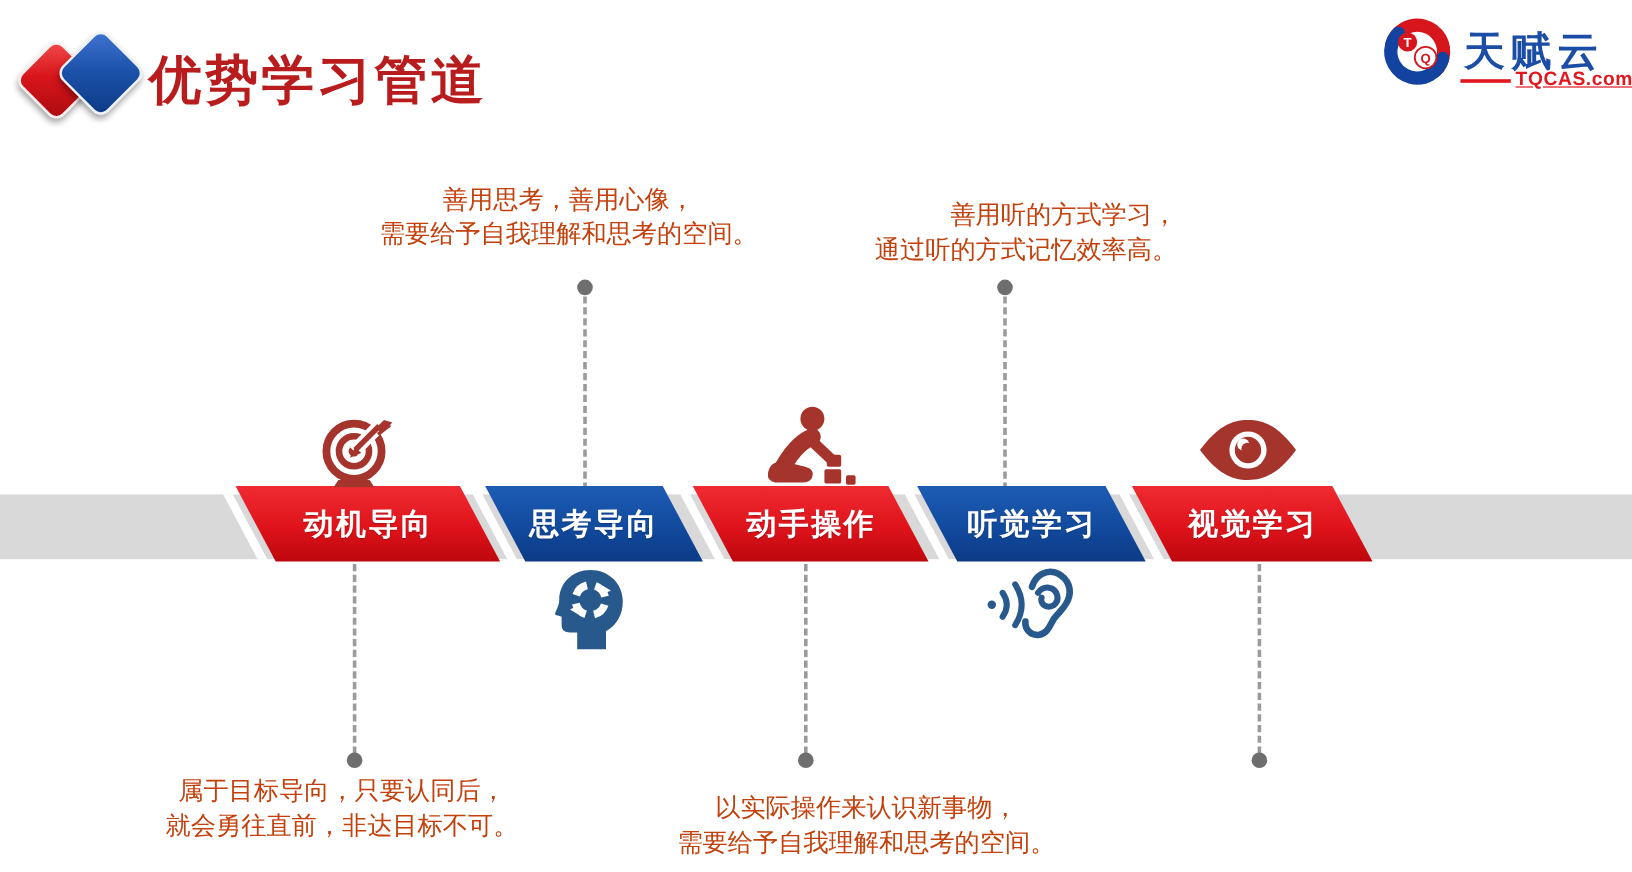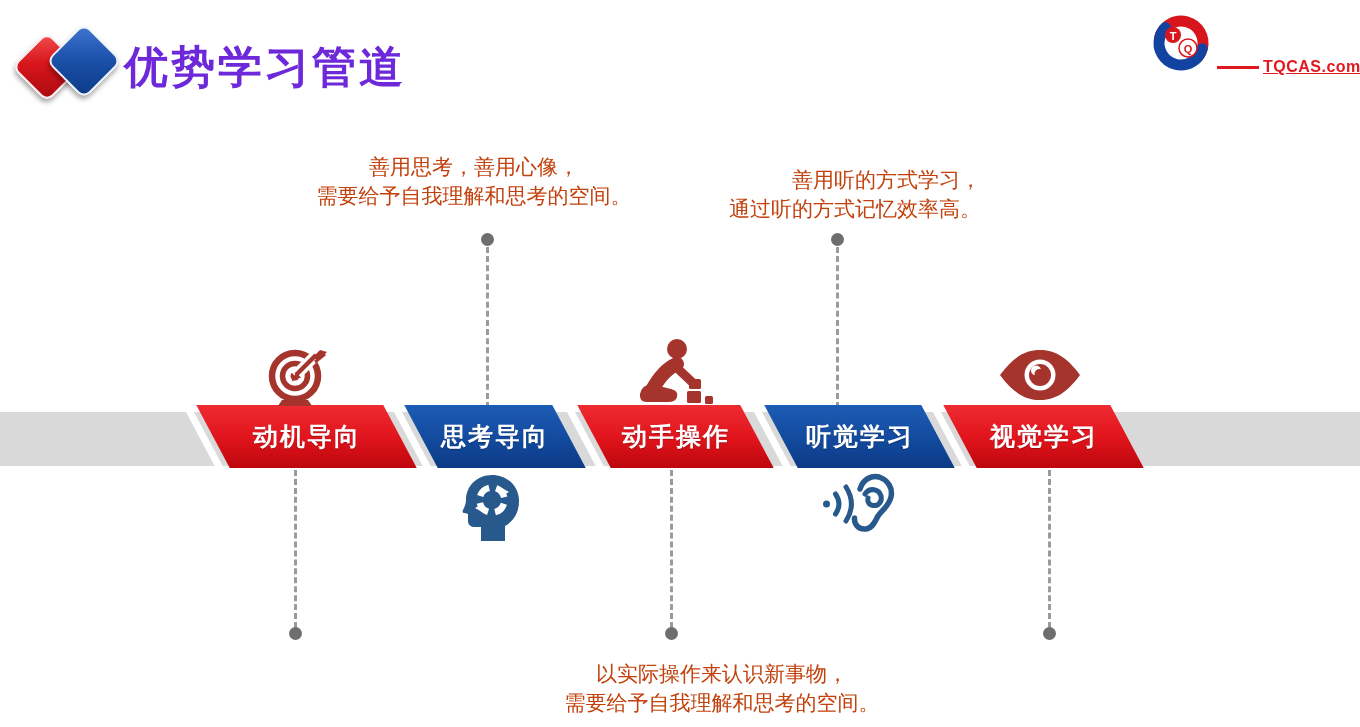--- a/index.html
+++ b/index.html
@@ -8,21 +8,21 @@
     font-family:"Liberation Sans","DejaVu Sans",sans-serif;
   }
   
   .diamond{position:absolute;border-radius:9px;transform:rotate(45deg);
     border:2px solid rgba(255,255,255,.92);box-shadow:2px 3px 5px rgba(0,0,0,.35);}
   .diamond.red{left:22px;top:42px;width:46px;height:46px;z-index:1;
     background:linear-gradient(135deg,#f14b4b 0%,#d8161c 45%,#a90a0f 100%);}
   .diamond.blue{left:57px;top:34px;width:50px;height:50px;z-index:2;
     background:linear-gradient(135deg,#3f74d2 0%,#1a50a8 50%,#0d3a85 100%);}
   .page-title{position:absolute;left:124px;top:38px;font-size:44px;font-weight:bold;
-    color:#6d28d9;letter-spacing:3px;}
+    color:#b91c1c;letter-spacing:3px;}
   
   .brand{position:absolute;left:1147px;top:8px;width:210px;height:78px;}
   .brand-emblem{position:absolute;left:0;top:2px;}
   .brand-name{position:absolute;left:73px;top:12px;font-size:34px;font-weight:bold;
     color:#1c4da6;letter-spacing:5px;white-space:nowrap;}
   .brand-domain{position:absolute;left:70px;top:50px;display:flex;align-items:center;gap:4px;}
   .brand-rule{display:inline-block;width:42px;height:3px;background:#e0181f;}
   .brand-domain-text{font-size:16px;font-weight:bold;color:#e0181f;letter-spacing:.5px;text-decoration:underline;}
   
   .band{position:absolute;left:0;top:412px;width:1360px;height:54px;background:#d9d9d9;}
@@ -58,35 +58,40 @@
 
   <div class="brand">
     <svg class="brand-emblem" width="68" height="66" viewBox="0 0 68 66">
       <circle cx="34" cy="33" r="22" fill="none" stroke="#d6161c" stroke-width="11" stroke-dasharray="80 60" stroke-linecap="round" transform="rotate(-165 34 33)"></circle>
       <circle cx="34" cy="33" r="22" fill="none" stroke="#1243a0" stroke-width="11" stroke-dasharray="80 60" stroke-linecap="round" transform="rotate(15 34 33)"></circle>
       <circle cx="26" cy="25" r="8" fill="#d6161c"></circle>
       <text x="26" y="29.5" fill="#ffffff" font-size="11" font-weight="bold" text-anchor="middle" font-family="Liberation Sans, sans-serif">T</text>
       <circle cx="41" cy="38" r="9" fill="#ffffff" stroke="#d6161c" stroke-width="1.5"></circle>
       <text x="41" y="42.5" fill="#d6161c" font-size="11" font-weight="bold" text-anchor="middle" font-family="Liberation Sans, sans-serif">Q</text>
     </svg>
+    <div class="brand-name">天赋云</div>
     <div class="brand-domain">
       <span class="brand-rule"></span>
       <span class="brand-domain-text">TQCAS.com</span>
     </div>
   </div>
 
   <div class="note" style="left:474px;top:152px;">
     <div>善用思考，善用心像，</div>
     <div>需要给予自我理解和思考的空间。</div>
   </div>
   <div class="note" style="left:855px;top:165px;text-align:right;">
     <div>善用听的方式学习，</div>
     <div>通过听的方式记忆效率高。</div>
   </div>
 
+  <div class="note" style="left:285px;top:645px;">
+    <div>属于目标导向，只要认同后，</div>
+    <div>就会勇往直前，非达目标不可。</div>
+  </div>
   <div class="note" style="left:690px;top:659px;margin-left:32px;">
     <div>以实际操作来认识新事物，</div>
     <div>需要给予自我理解和思考的空间。</div>
   </div>
 
   <span class="dot" style="left:481px;top:233px;"></span>
   <span class="dash" style="left:486px;top:247px;height:161px;"></span>
 
   <span class="dot" style="left:831px;top:233px;"></span>
   <span class="dash" style="left:836px;top:247px;height:161px;"></span>

